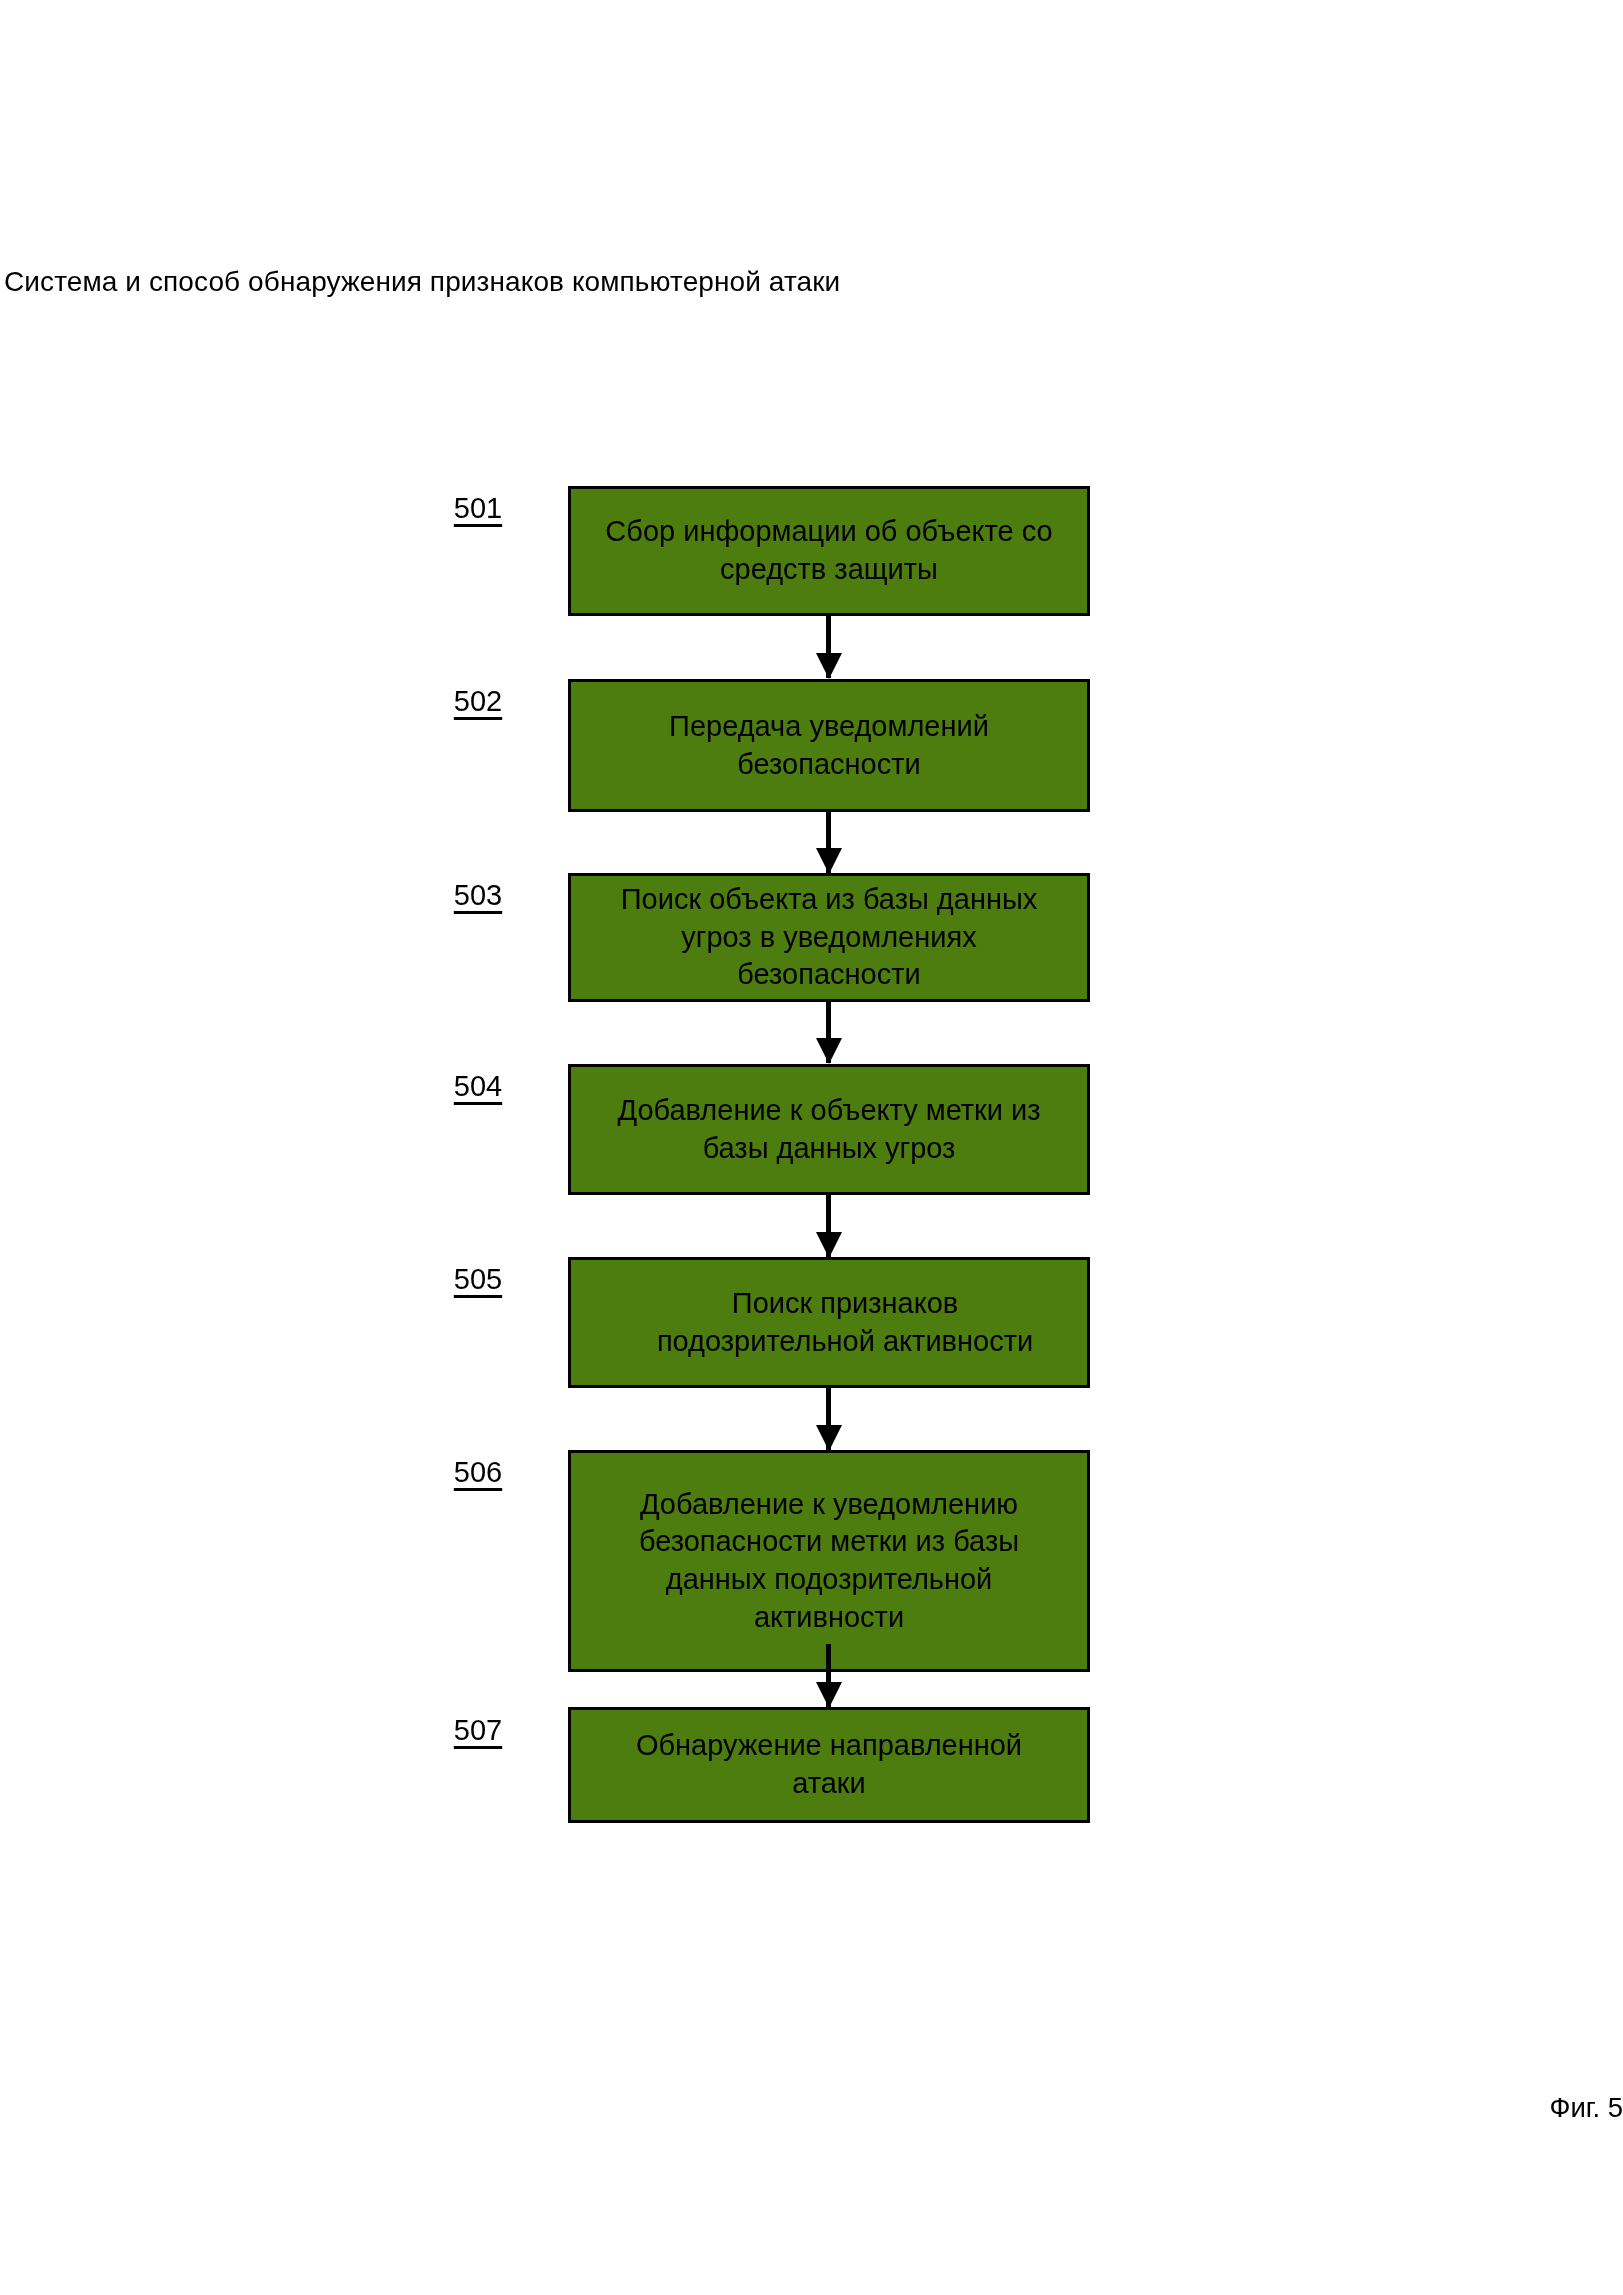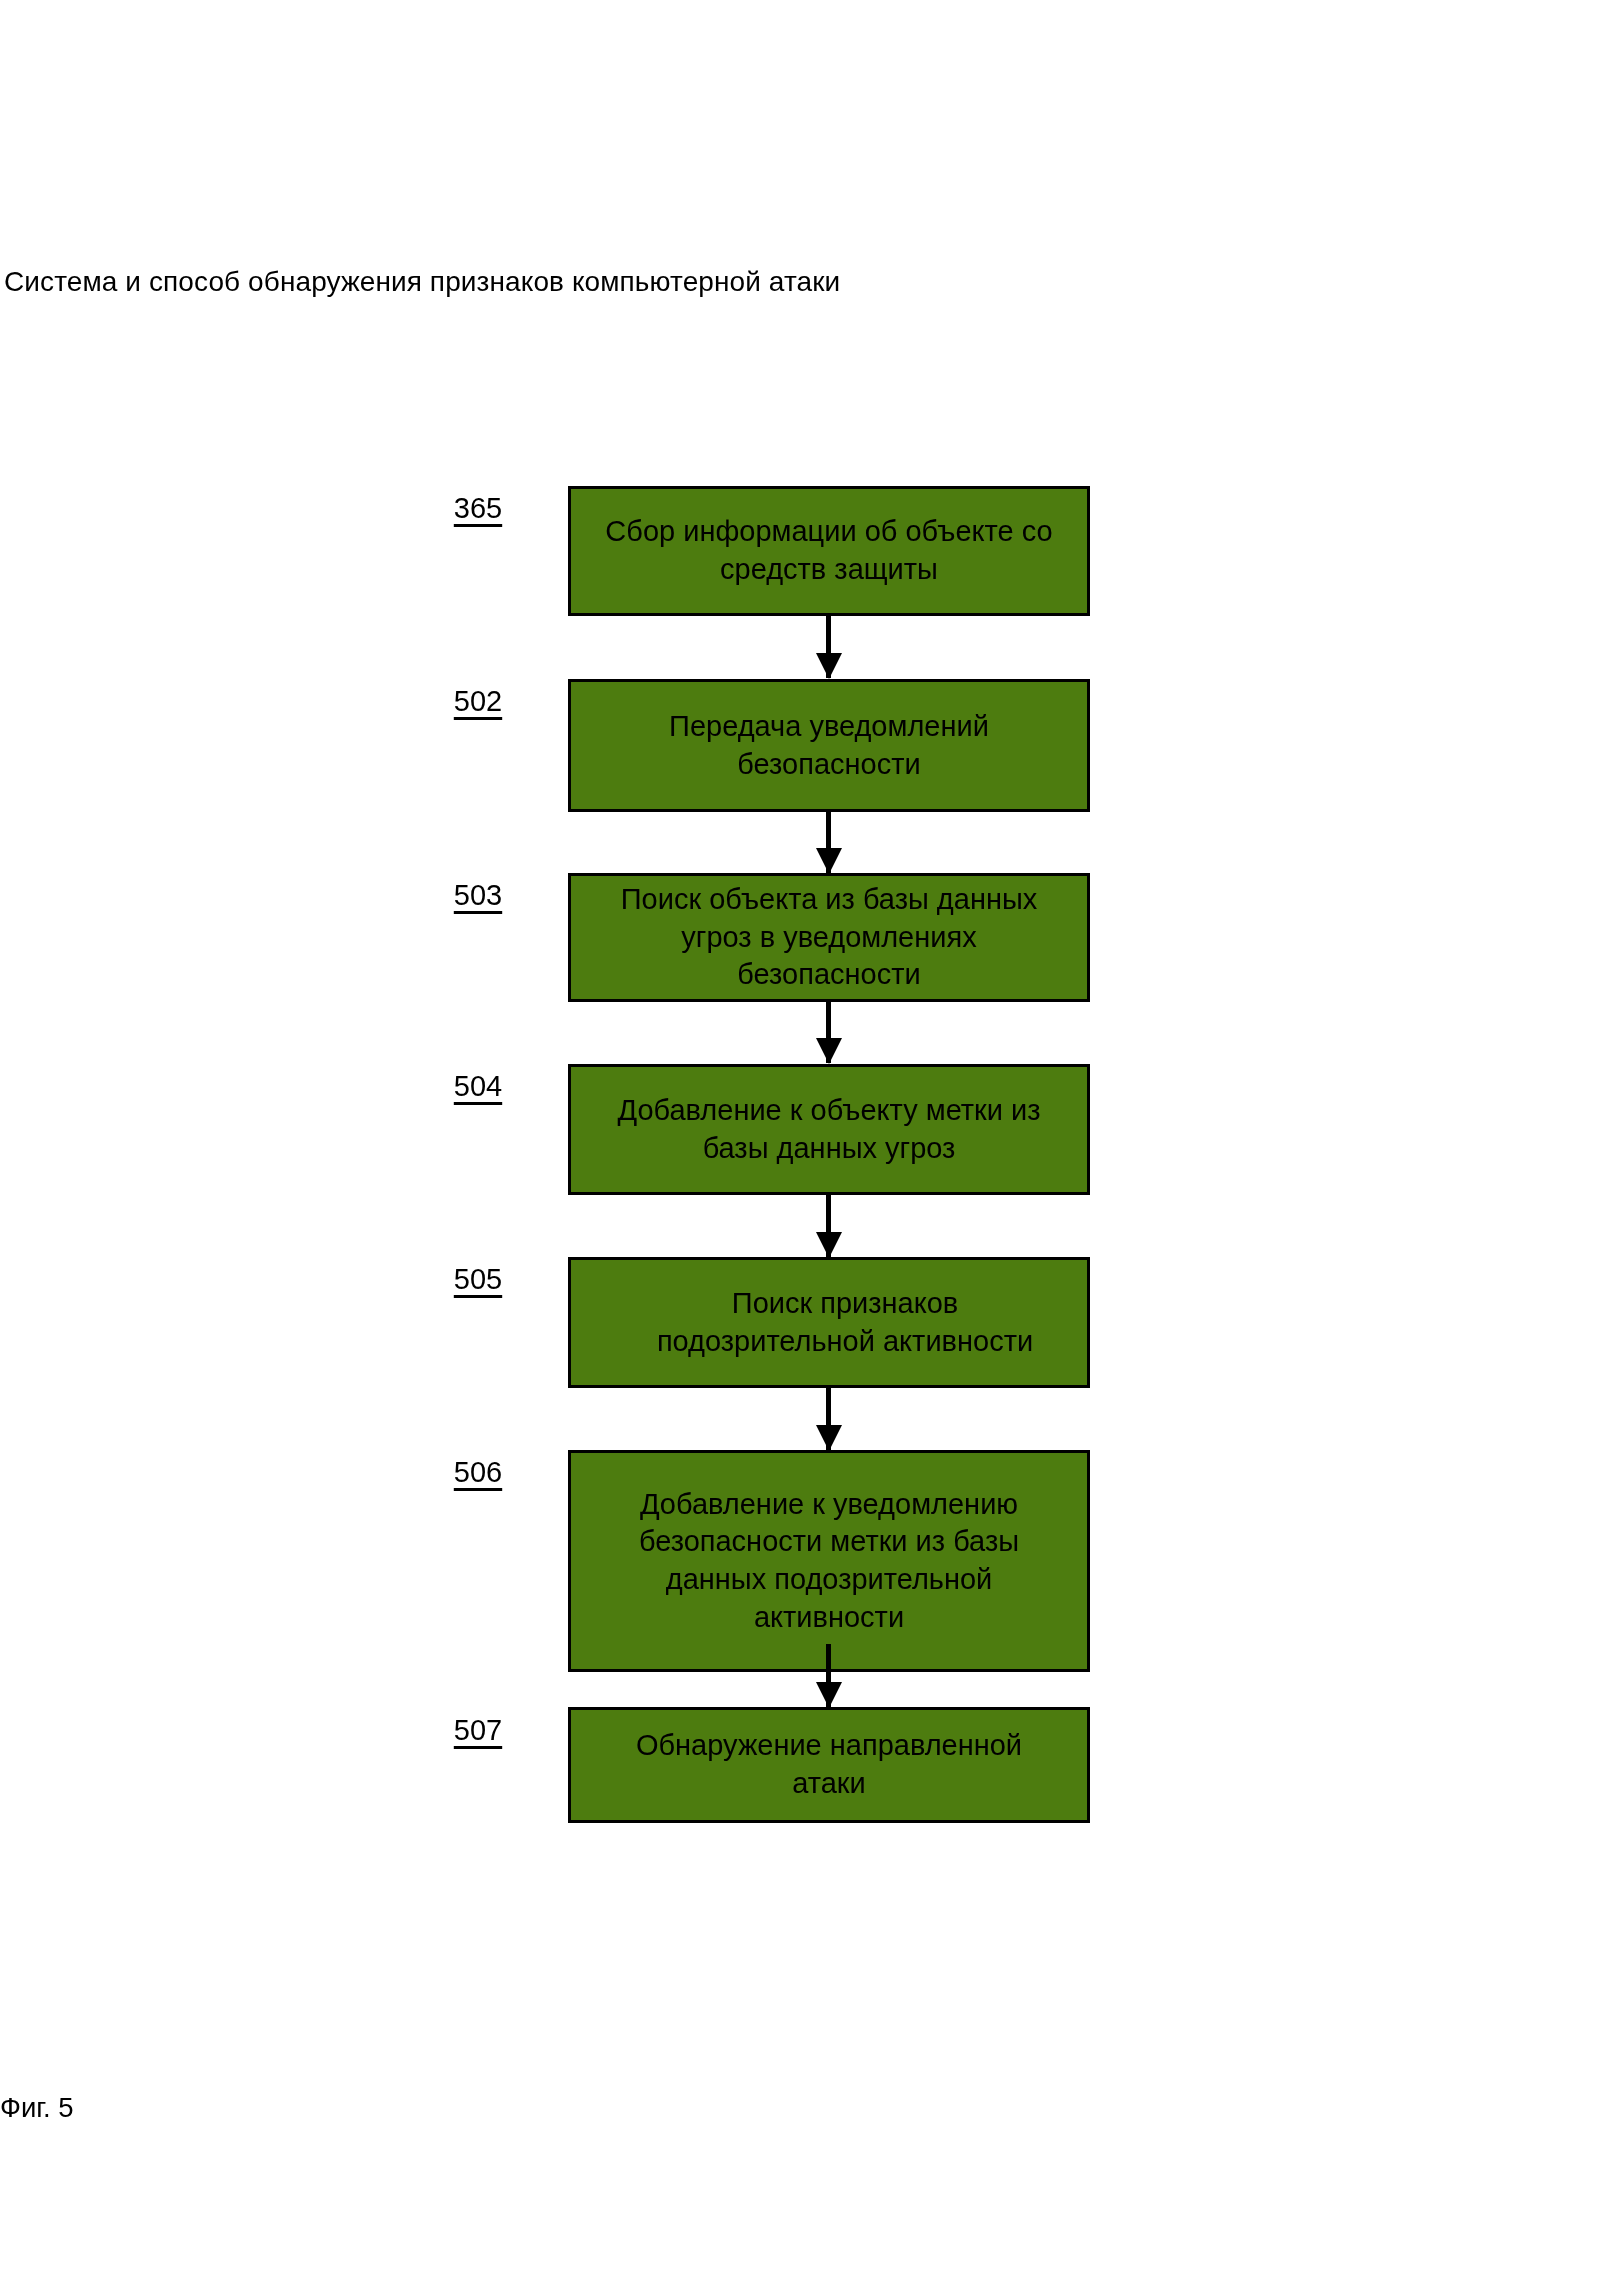--- a/index.html
+++ b/index.html
@@ -109,37 +109,37 @@
     border-right: 13.7px solid transparent;
     border-top: 26px solid #000000;
   }
 
   
   #fig-caption {
     position: absolute;
     left: 0;
     top: 2092px;
     width: 1623px;
-    text-align: left;
+    text-align: right;
     font-size: 27.5px;
     font-weight: 400;
     white-space: nowrap;
   }
 </style>
 </head>
 <body>
 
 <div id="page">
 
   <div id="doc-title">Система и способ обнаружения признаков компьютерной атаки</div>
 
   <div id="flowchart">
 
     <div class="step">
-      <div class="step-ref" style="top:494px;">365</div>
+      <div class="step-ref" style="top:494px;">501</div>
       <div class="step-box" style="top:486px; height:130px;">
         <span class="step-box-label">Сбор информации об объекте со
 средств защиты</span>
       </div>
     </div>
     <div class="connector" style="top:615px; height:63px;"></div>
 
     <div class="step">
       <div class="step-ref" style="top:687px;">502</div>
       <div class="step-box" style="top:679px; height:133px;">

